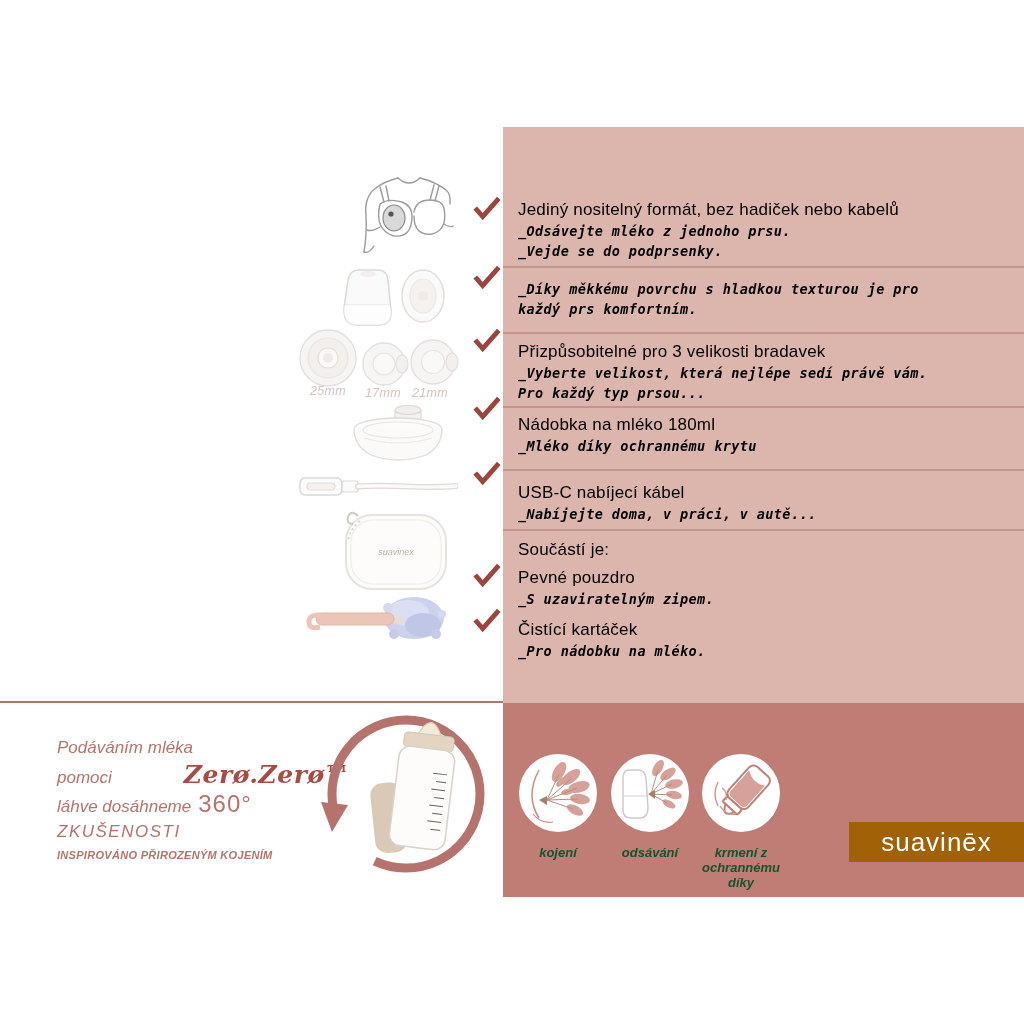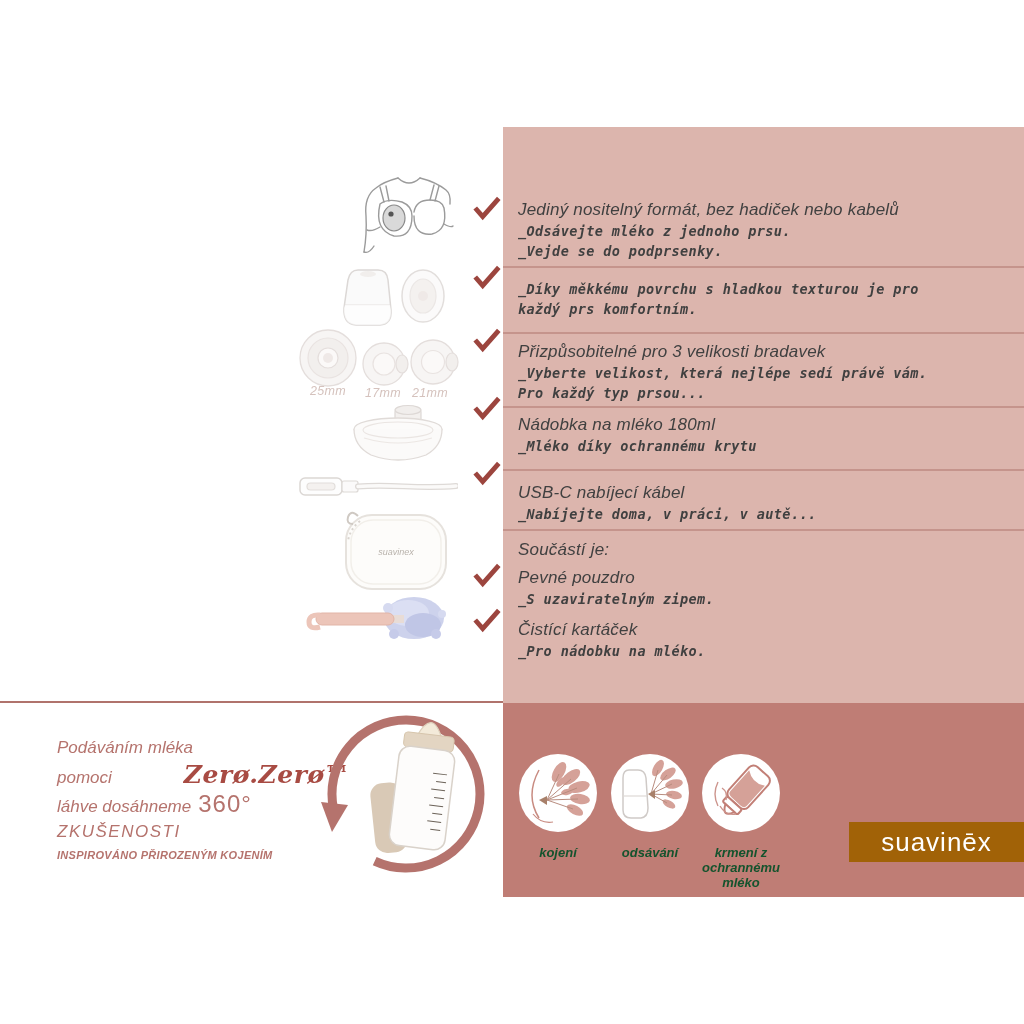--- a/index.html
+++ b/index.html
@@ -1,23 +1,23 @@
 <!DOCTYPE html>
 <html><head>
 <meta charset="utf-8">
 <style>
   html,body{margin:0;padding:0;background:#fff;}
   .canvas{position:relative;width:1024px;height:1024px;background:#ffffff;overflow:hidden;
           font-family:"Liberation Sans",sans-serif;}
   
   .panel{position:absolute;left:503px;top:127px;width:521px;height:576px;background:#dcb5ad;}
   .feature{position:absolute;left:15px;width:498px;}
-  .f-title{font-style:italic;font-size:17px;line-height:22px;color:#404040;letter-spacing:.2px;white-space:nowrap;}
+  .f-title{font-size:17px;line-height:22px;color:#000000;letter-spacing:.2px;white-space:nowrap;}
   .f-line{font-family:"DejaVu Sans Mono",monospace;font-style:italic;font-weight:bold;
-          font-size:13.5px;line-height:20px;color:#404040;letter-spacing:.4px;white-space:nowrap;}
+          font-size:13.5px;line-height:20px;color:#000000;letter-spacing:.4px;white-space:nowrap;}
   .f-line:first-of-type{margin-top:5px;}
   .divider{position:absolute;left:0;width:100%;border-top:2px solid #c5948c;}
   
   .check{position:absolute;left:472px;width:30px;height:26px;}
   
   .product{position:absolute;}
   .size-label{position:absolute;font-style:italic;font-size:12.5px;color:#d5c2bd;letter-spacing:.3px;}
   
   .bottom-line{position:absolute;left:0;top:701px;width:503px;border-top:2px solid #b0736c;}
   .rose-panel{position:absolute;left:503px;top:703px;width:521px;height:194px;background:#bf7d75;}
@@ -327,20 +327,20 @@
 
   <div class="b-label" style="left:503px;">
     <span>kojení</span>
   </div>
   <div class="b-label" style="left:595px;">
     <span>odsávání</span>
   </div>
   <div class="b-label" style="left:686px;">
     <span>krmení z</span>
     <span>ochrannému</span>
-    <span>mléko</span>
+    <span>díky</span>
   </div>
 
   <div class="logo-box">
     <span class="logo-text">suavinēx</span>
   </div>
 
 </div>
 
 </body></html>

